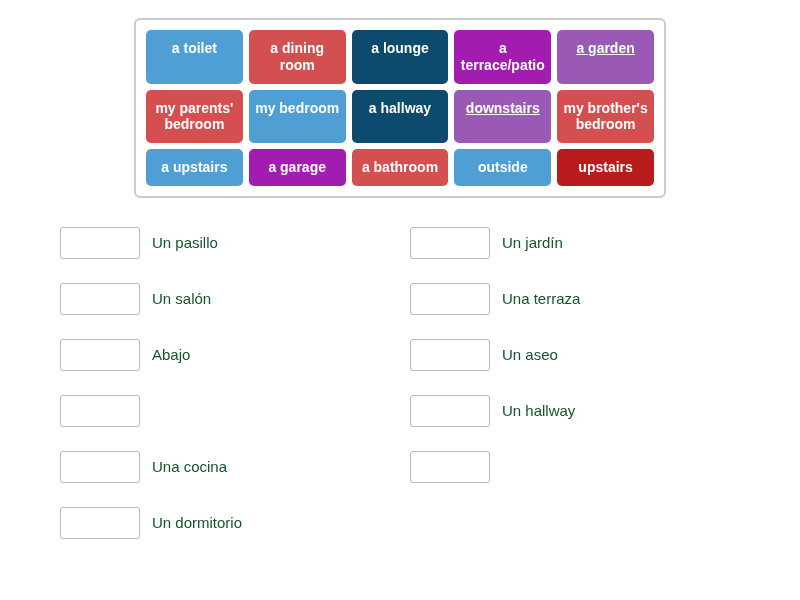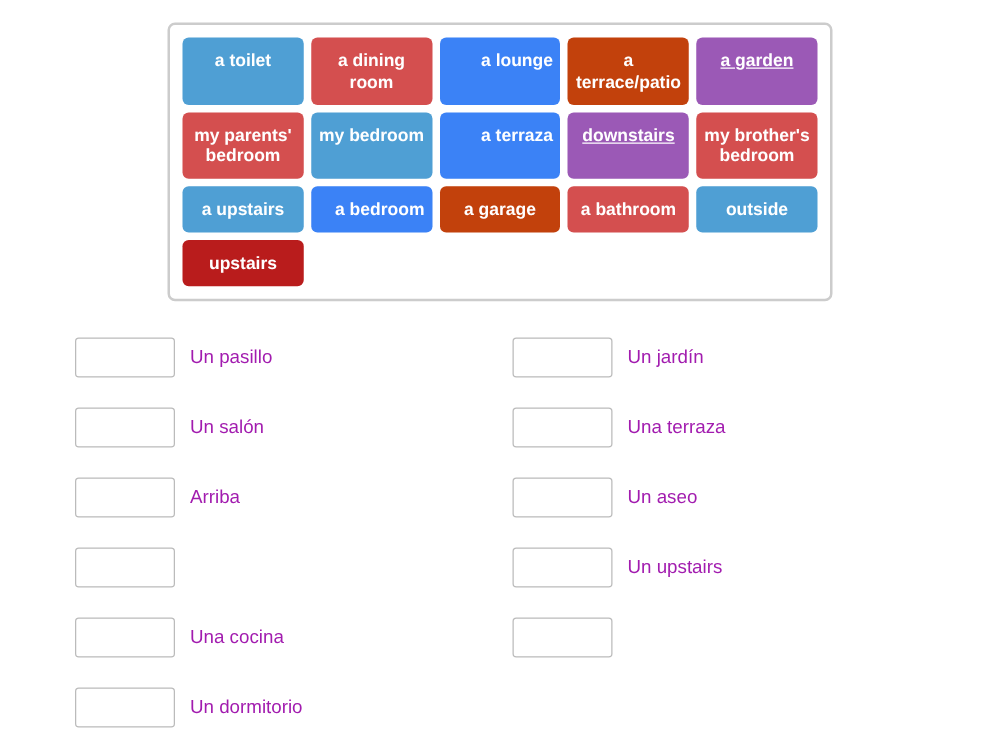--- a/index.html
+++ b/index.html
@@ -29,22 +29,22 @@
       font-size: 14px;
       font-weight: bold;
       text-align: center;
       padding: 10px 6px;
       cursor: pointer;
       line-height: 1.2;
     }
 
     .blue   { background-color: #4f9fd4; }
     .red    { background-color: #d44f4f; }
-    .orange { background-color: #3b82f6; text-align: right; }
-    .green  { background-color: #c2410c; }
+    .orange { background-color: #0c4a6e; }
+    .green  { background-color: #a21caf; }
     .purple { background-color: #9b59b6; text-decoration: underline; }
     .teal   { background-color: #b91c1c; }
 
     .exercise-area {
       display: grid;
       grid-template-columns: 1fr 1fr;
       gap: 0 20px;
       padding: 4px 60px;
       margin-top: 4px;
     }
@@ -61,59 +61,58 @@
       min-width: 80px;
       height: 32px;
       border: 1.5px solid #bbb;
       border-radius: 3px;
       margin-right: 12px;
       background: #fff;
     }
 
     .spanish-text {
       font-size: 15px;
-      color: #a21caf;
+      color: #14532d;
       line-height: 1.3;
     }
   </style>
 </head>
 <body>
 
 <div class="word-bank">
 <div class="word-tile blue">a toilet</div>
     <div class="word-tile red">a dining room</div>
     <div class="word-tile orange">a lounge</div>
     <div class="word-tile green">a terrace/patio</div>
     <div class="word-tile purple">a garden</div>
     <div class="word-tile red">my parents' bedroom</div>
     <div class="word-tile blue">my bedroom</div>
-    <div class="word-tile orange">a terraza</div>
+    <div class="word-tile orange">a hallway</div>
     <div class="word-tile purple">downstairs</div>
     <div class="word-tile red">my brother's bedroom</div>
     <div class="word-tile blue">a upstairs</div>
-    <div class="word-tile orange">a bedroom</div>
     <div class="word-tile green">a garage</div>
     <div class="word-tile red">a bathroom</div>
     <div class="word-tile blue">outside</div>
     <div class="word-tile teal">upstairs</div>
   </div>
 
 <div class="exercise-area">
   <div id="left-col">
       <div class="exercise-item">
         <div class="answer-box"></div>
         <span class="spanish-text">Un pasillo</span>
       </div>
       <div class="exercise-item">
         <div class="answer-box"></div>
         <span class="spanish-text">Un salón</span>
       </div>
       <div class="exercise-item">
         <div class="answer-box"></div>
-        <span class="spanish-text">Arriba</span>
+        <span class="spanish-text">Abajo</span>
       </div>
       <div class="exercise-item">
         <div class="answer-box"></div>
       </div>
       <div class="exercise-item">
         <div class="answer-box"></div>
         <span class="spanish-text">Una cocina</span>
       </div>
       <div class="exercise-item">
         <div class="answer-box"></div>
@@ -128,19 +127,19 @@
       <div class="exercise-item">
         <div class="answer-box"></div>
         <span class="spanish-text">Una terraza</span>
       </div>
       <div class="exercise-item">
         <div class="answer-box"></div>
         <span class="spanish-text">Un aseo</span>
       </div>
       <div class="exercise-item">
         <div class="answer-box"></div>
-        <span class="spanish-text">Un upstairs</span>
+        <span class="spanish-text">Un hallway</span>
       </div>
       <div class="exercise-item">
         <div class="answer-box"></div>
       </div>
     </div>
 </div>
 
 </body></html>

